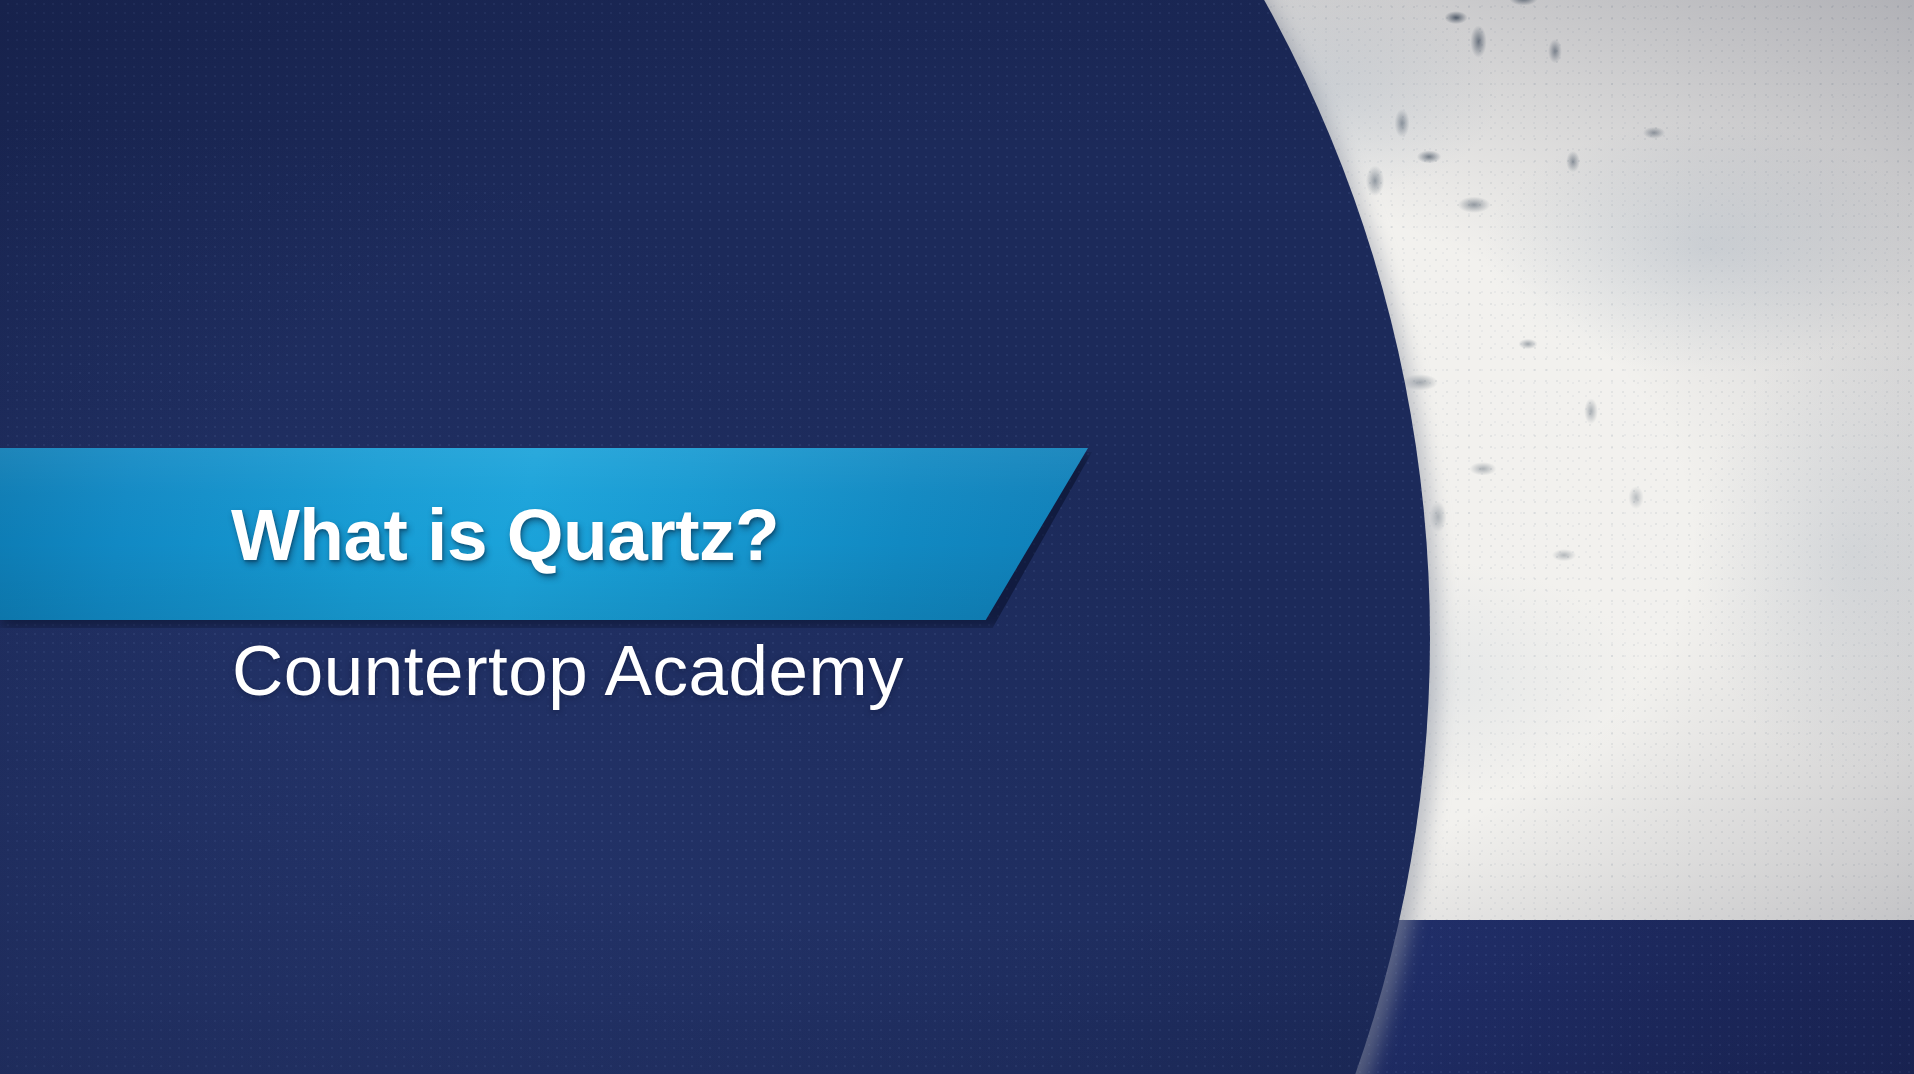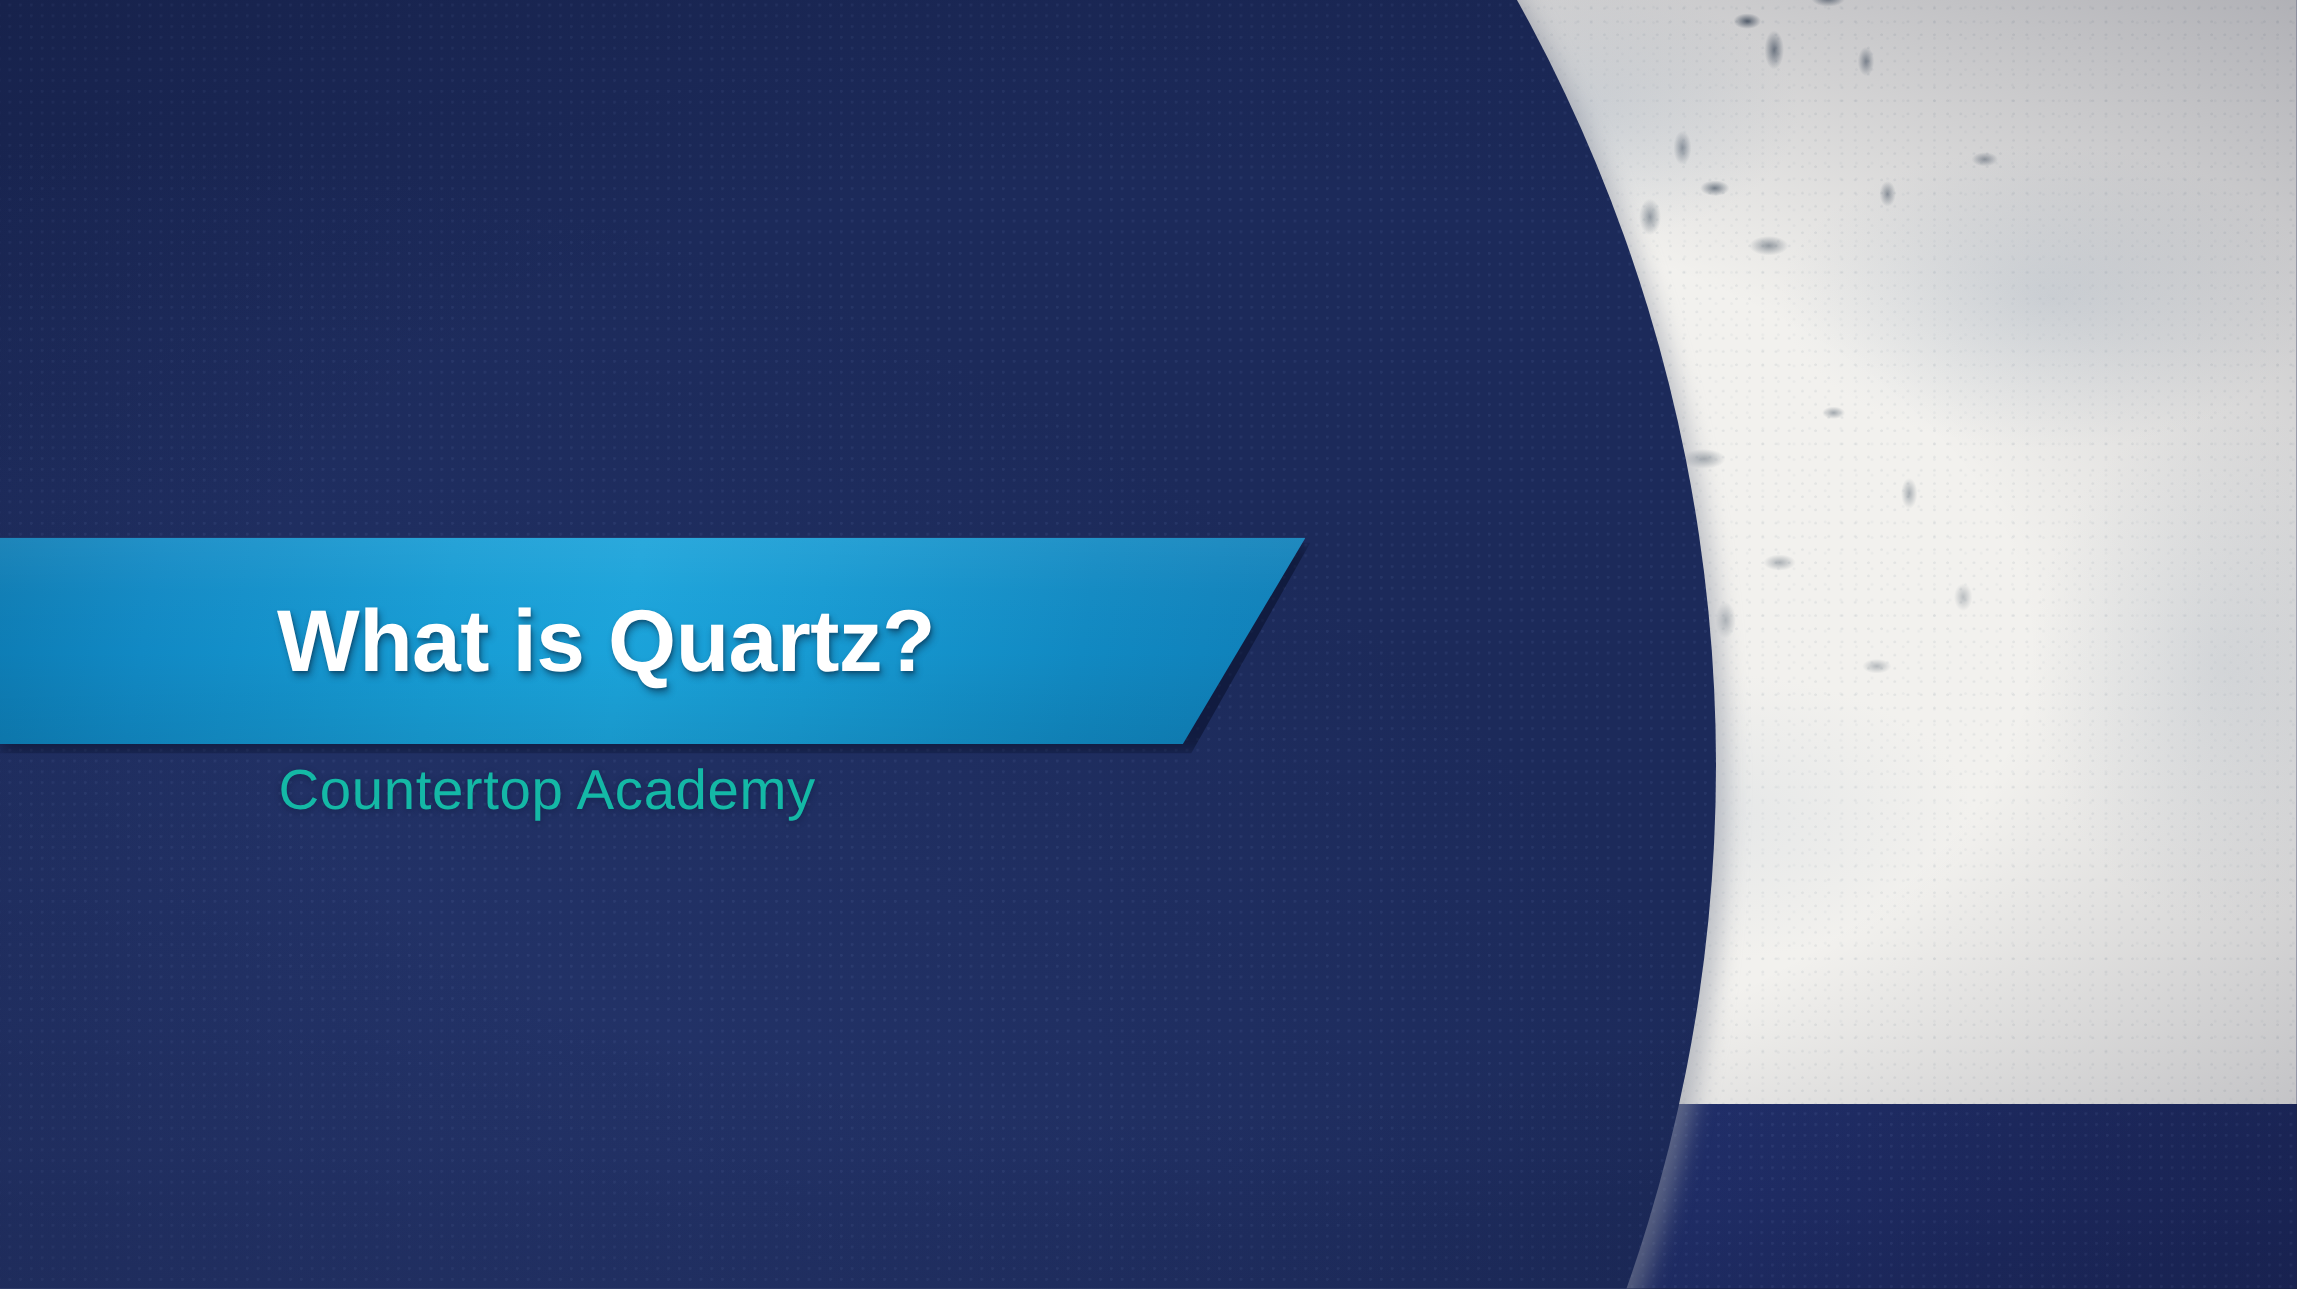--- a/index.html
+++ b/index.html
@@ -186,24 +186,24 @@
     text-shadow:
       2px 4px 6px rgba(8,40,66,0.48),
       1px 2px 2px rgba(8,40,66,0.30);
     white-space: nowrap;
   }
 
   .subtitle {
     position: absolute;
     left: 232px;
     top: 630px;
-    font-size: 47px;
+    font-size: 71px;
     font-weight: 300;
     letter-spacing: 0.5px;
-    color: #14b8a6;
+    color: #ffffff;
     white-space: nowrap;
     text-shadow: 0 2px 6px rgba(6,12,36,0.35);
   }
 </style>
 </head>
 <body>
 
 <div id="slide">
 
   <div class="bg-base"></div>

